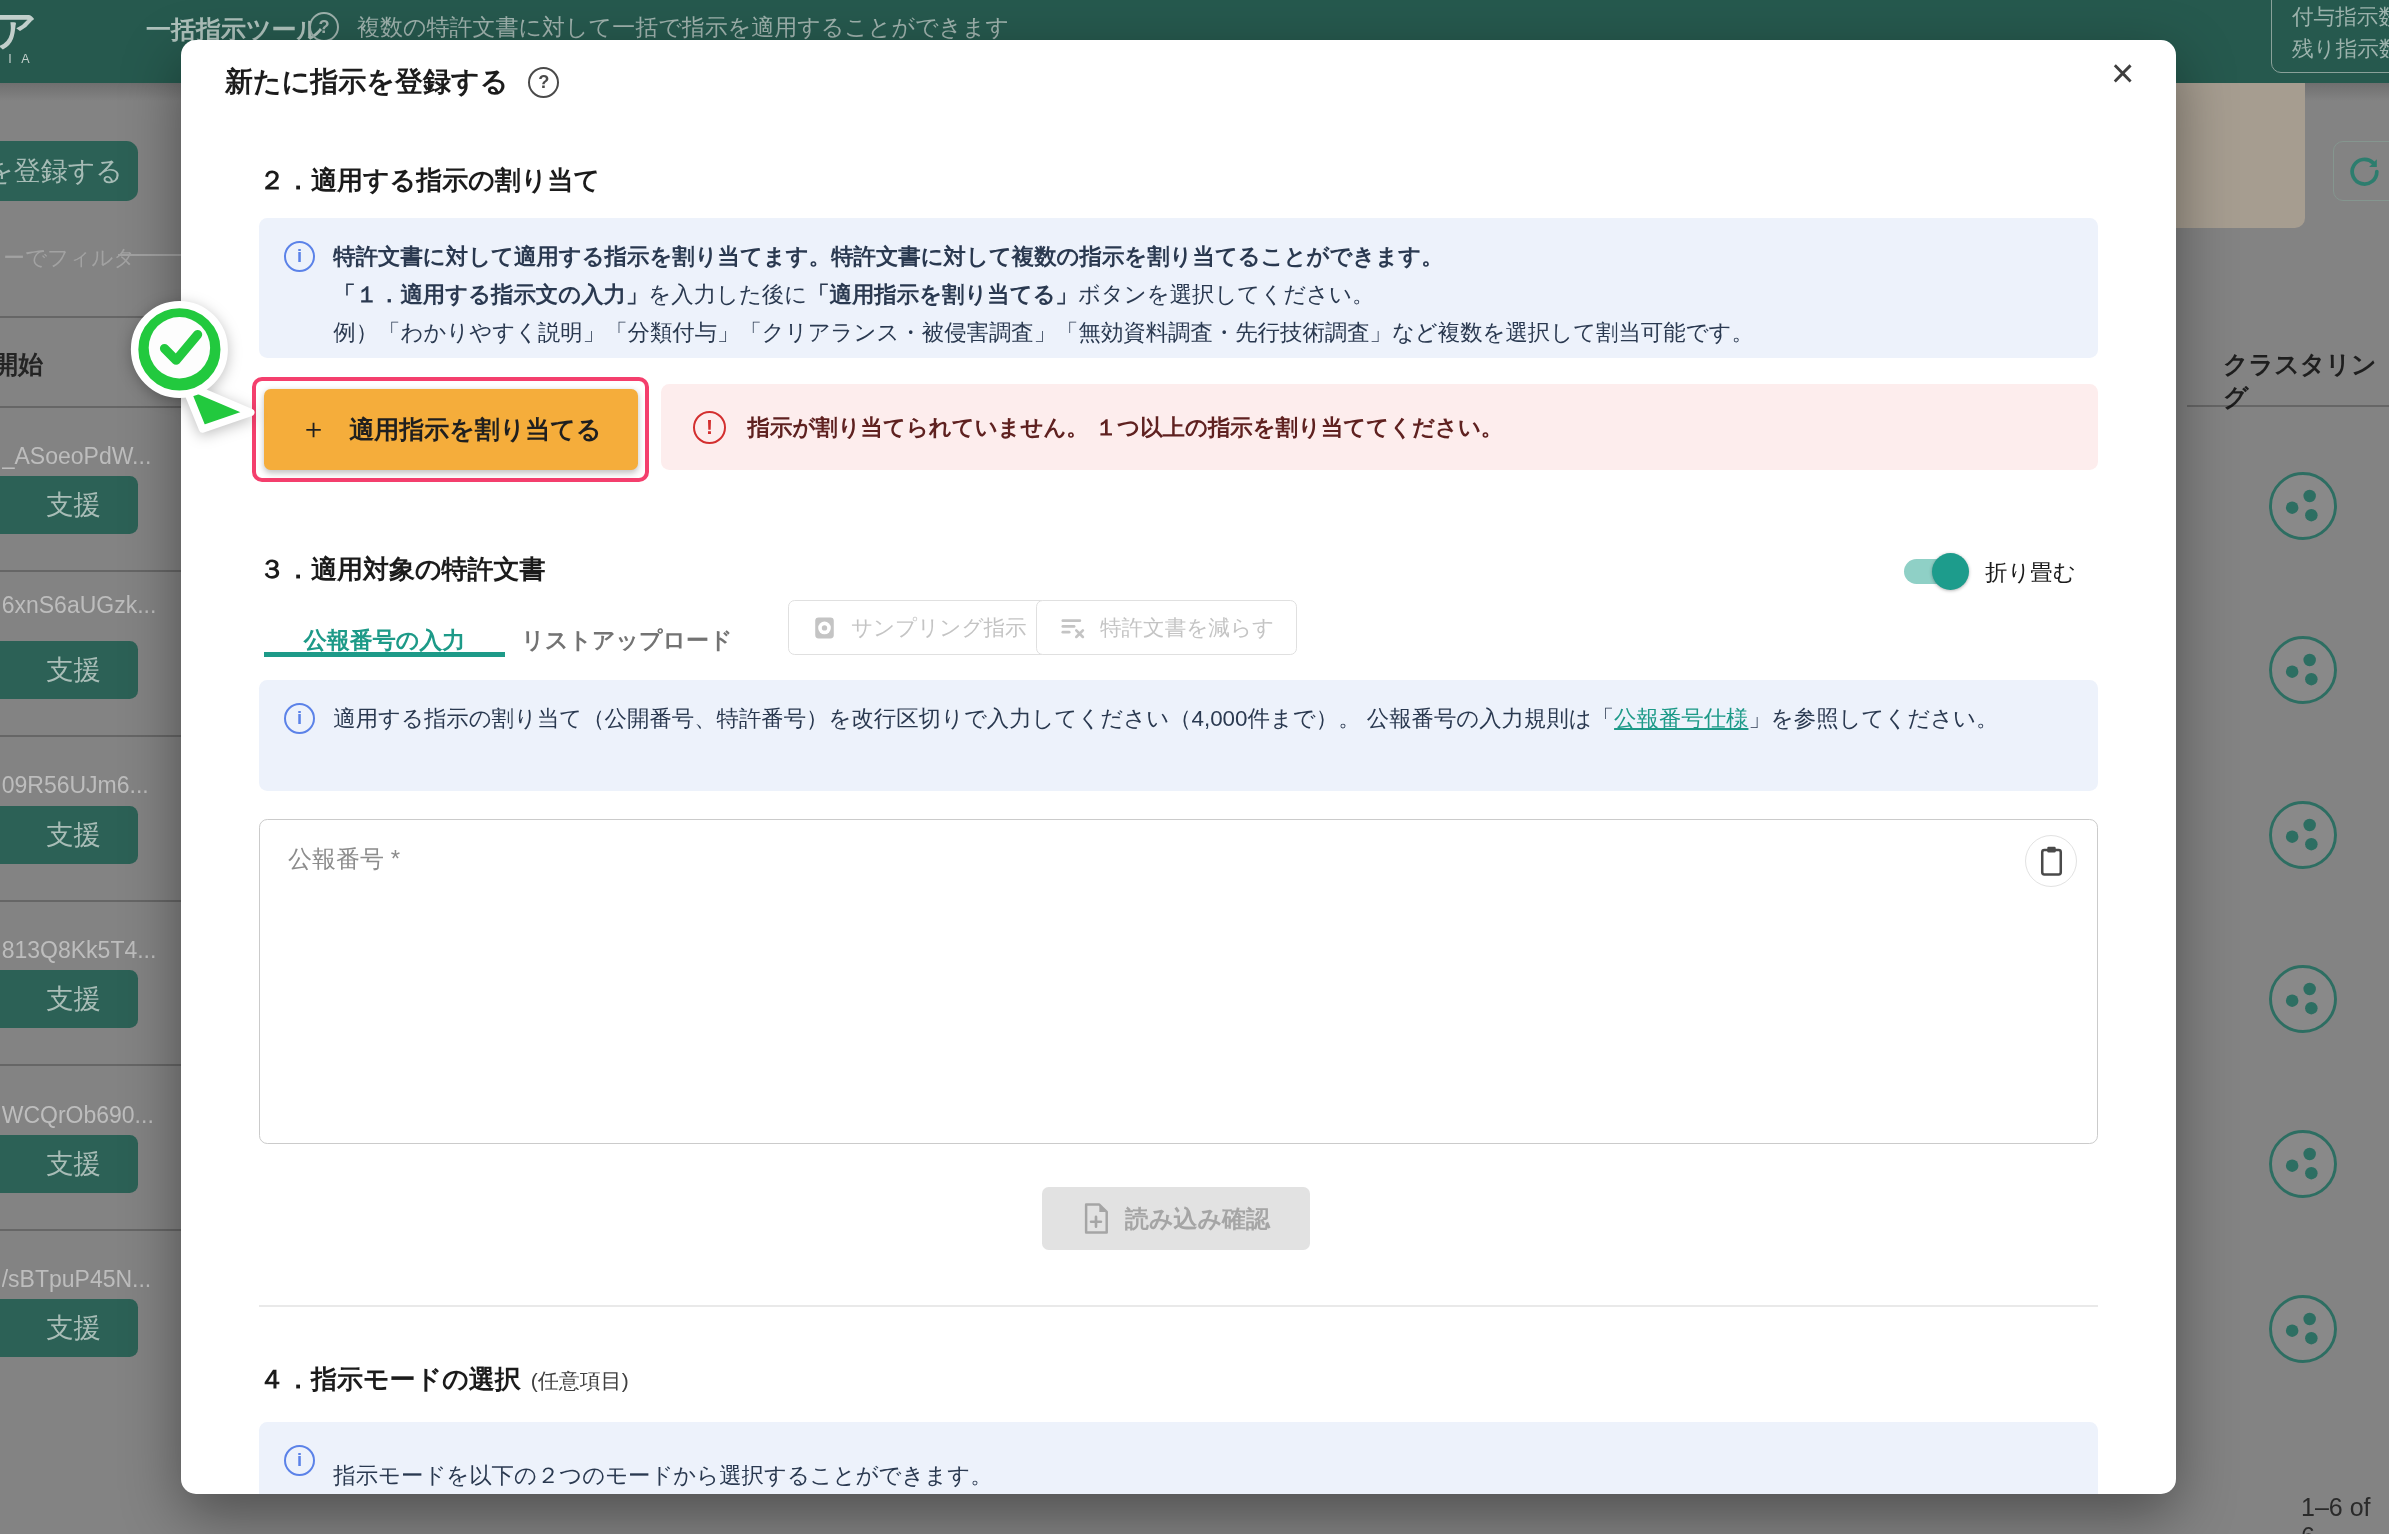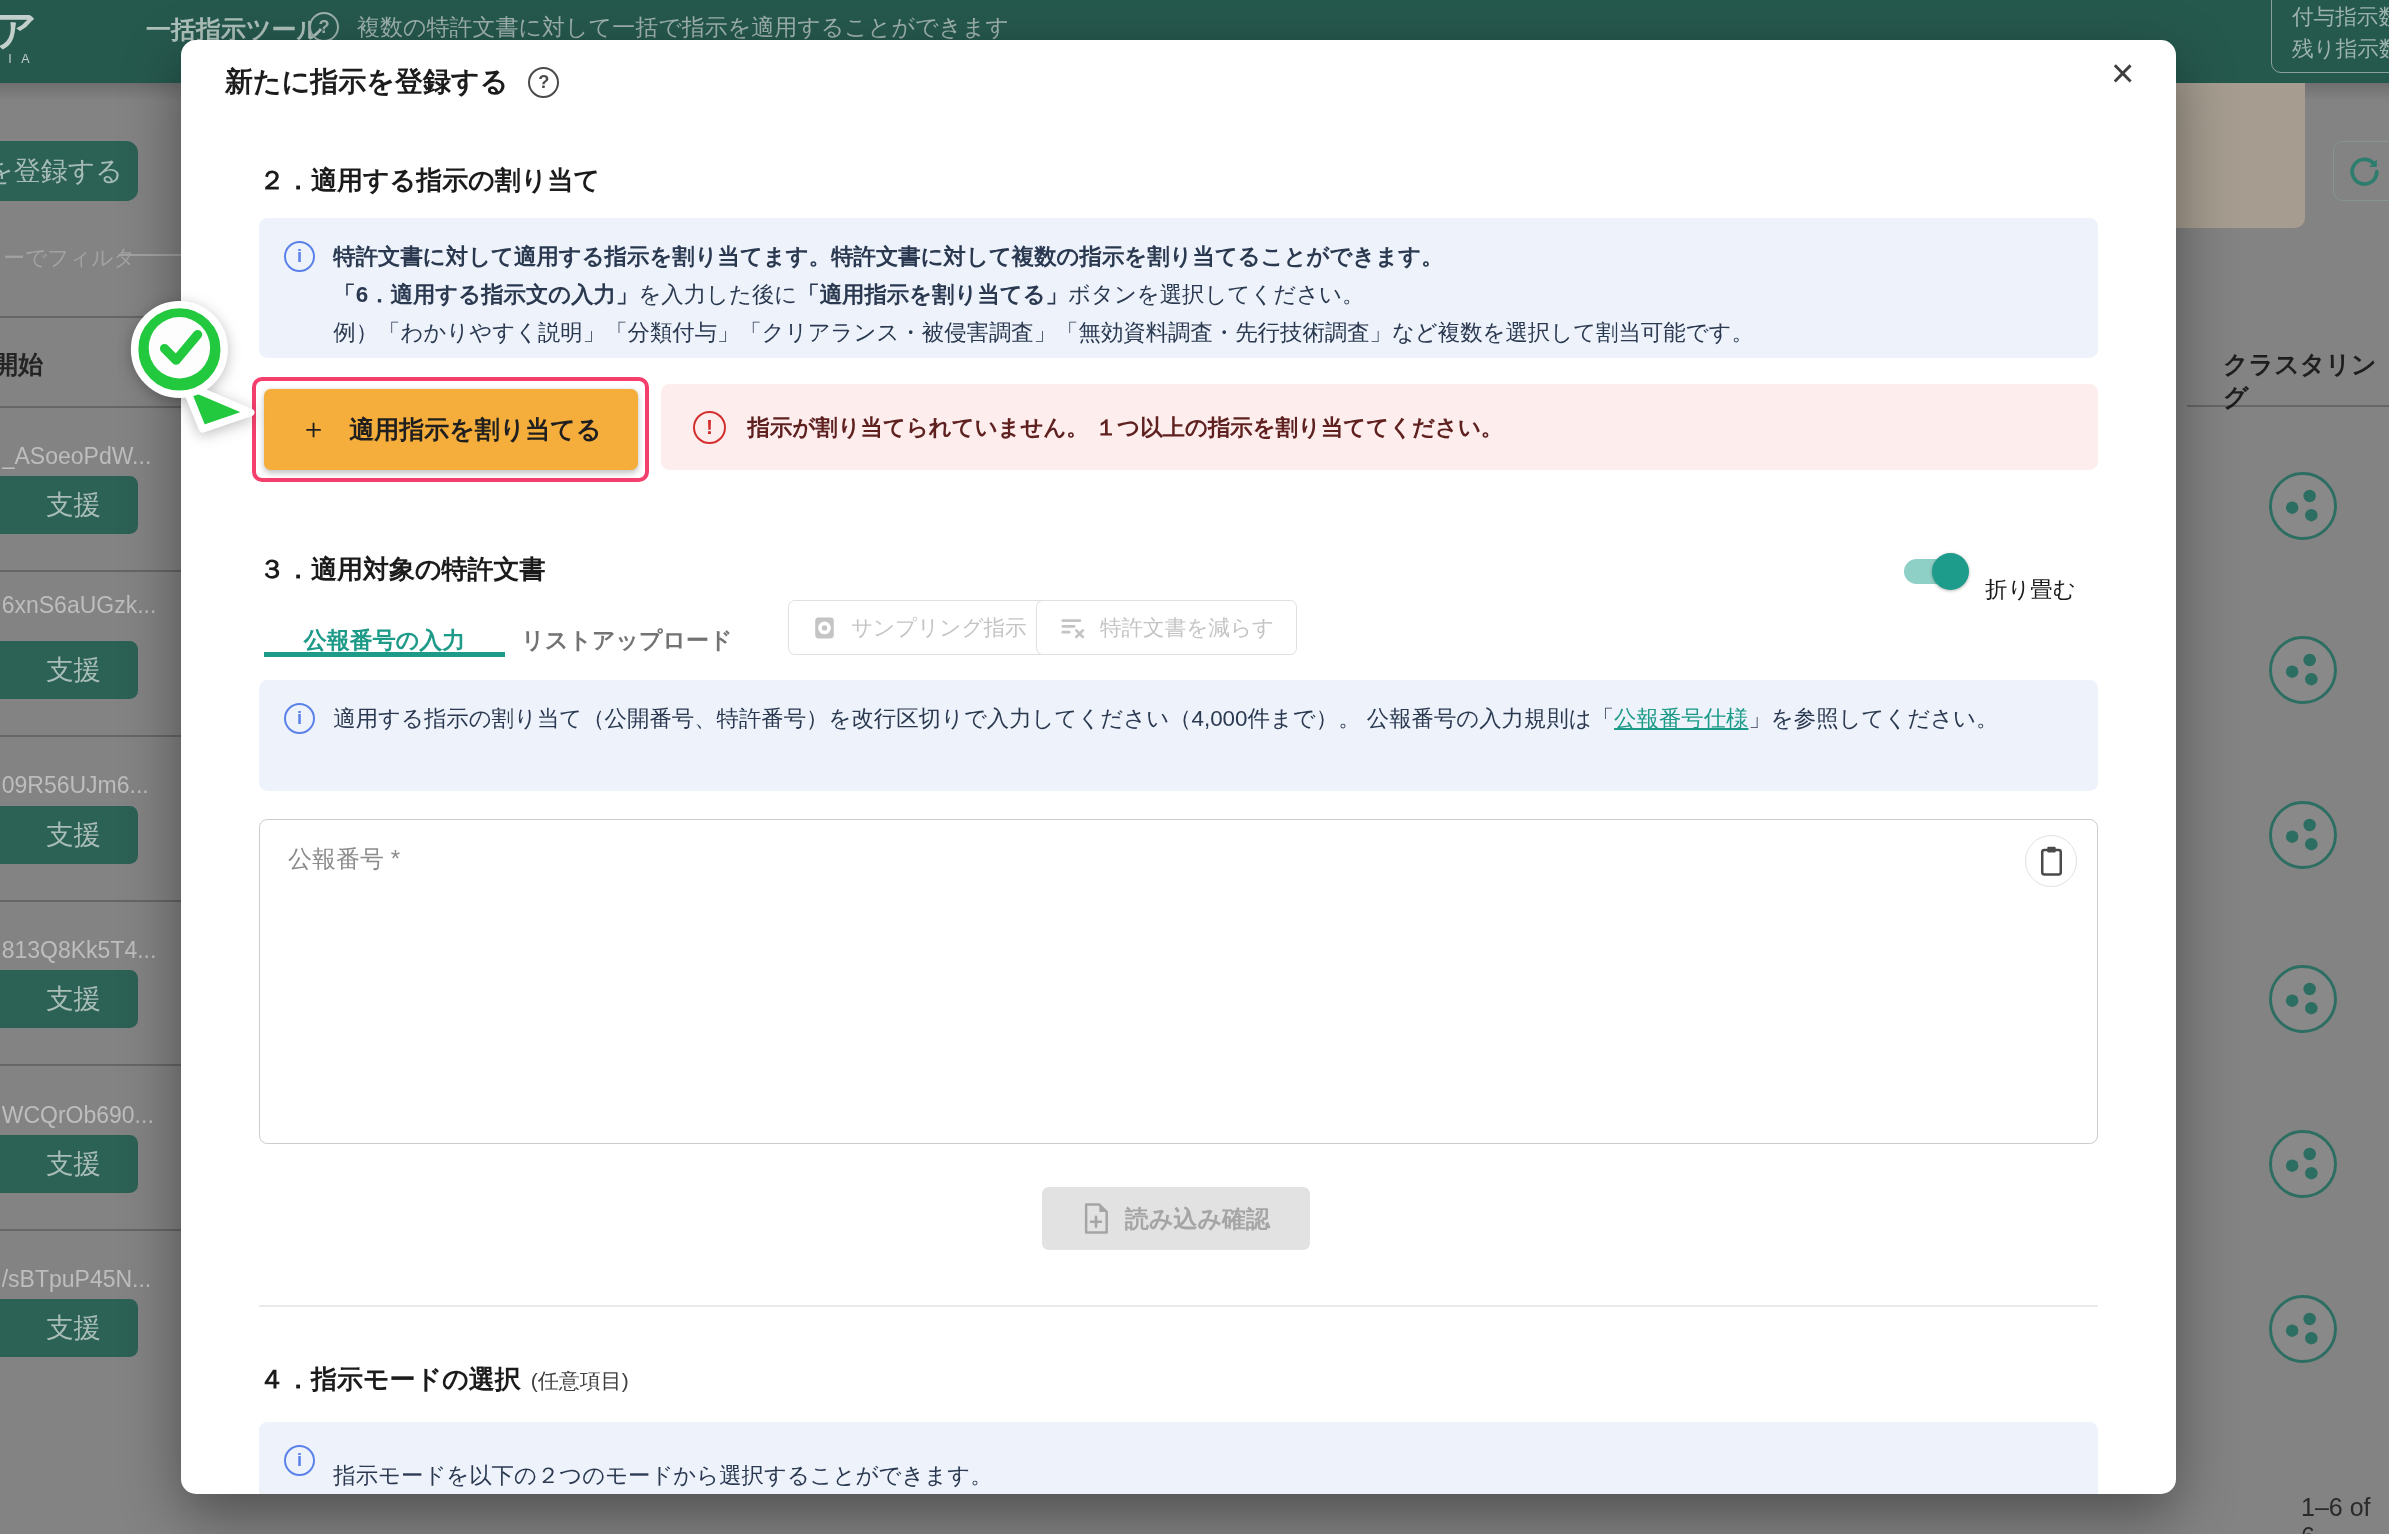--- a/index.html
+++ b/index.html
@@ -70,21 +70,21 @@
 
   .error-box { position:absolute; left:480px; top:344px; width:1437px; height:86px; background:#fdeded;
     border-radius:8.3px; display:flex; align-items:center; gap:21.6px; padding-left:32px; }
   .error-icon { width:33px; height:33px; border:2.9px solid #d32f2f; border-radius:50%; color:#d32f2f;
     font-size:21px; font-weight:700; display:flex; align-items:center; justify-content:center; }
   .error-text { font-size:22.4px; font-weight:600; color:#5f2120; }
 
   .toggle-track { position:absolute; left:1723px; top:519px; width:60px; height:25px; background:#8fd0c6; border-radius:12.5px; cursor:pointer; }
   .toggle-thumb { position:absolute; right:-5px; top:-5.8px; width:37px; height:37px; background:#1d9c8c; border-radius:50%;
     box-shadow:0 0.8px 3.3px rgba(0,0,0,.3); }
-  .toggle-label { position:absolute; left:1804px; top:517px; font-size:22.4px; color:#1b1b1b;margin-top:17px; }
+  .toggle-label { position:absolute; left:1804px; top:517px; font-size:22.4px; color:#1b1b1b; }
 
   .tab { position:absolute; top:575px; height:50px; display:flex; align-items:center; justify-content:center;
     font-size:23px; font-weight:700; cursor:pointer; }
   .tab-active { left:83px; width:241px; color:#1d9a88; }
   .tab-underline { position:absolute; left:83px; top:612px; width:241px; height:5px; background:#1d9a88; }
   .tab-plain { left:334px; width:224px; color:#737373; }
   .ghost-btn { position:absolute; top:560px; height:55px; border:1.7px solid #e0e0e0; border-radius:6.7px; background:#fff;
     display:flex; align-items:center; gap:13.3px; padding:0 21.6px; font-size:21.6px; color:#c4c4c4; }
 
   .pub-textarea { position:absolute; left:78px; top:779px; width:1839px; height:325px; border:1.7px solid #cbcbcb;
@@ -218,21 +218,21 @@
       <span class="help-circle">?</span>
     </div>
     <div class="close-x">×</div>
 
     <div class="sec-heading" style="top:123px">２．適用する指示の割り当て</div>
 
     <div class="info-box" style="top:178px; height:140px">
       <div class="info-icon">i</div>
       <div>
         <div class="b">特許文書に対して適用する指示を割り当てます。特許文書に対して複数の指示を割り当てることができます。</div>
-        <div><span class="b">「6．適用する指示文の入力」</span><span>を入力した後に</span><span class="b">「適用指示を割り当てる」</span><span>ボタンを選択してください。</span></div>
+        <div><span class="b">「１．適用する指示文の入力」</span><span>を入力した後に</span><span class="b">「適用指示を割り当てる」</span><span>ボタンを選択してください。</span></div>
         <div>例）「わかりやすく説明」「分類付与」「クリアランス・被侵害調査」「無効資料調査・先行技術調査」など複数を選択して割当可能です。</div>
       </div>
     </div>
 
     <div class="pink-outline">
       <div class="assign-btn">
         <span class="assign-plus">＋</span>
         <span>適用指示を割り当てる</span>
       </div>
     </div>

